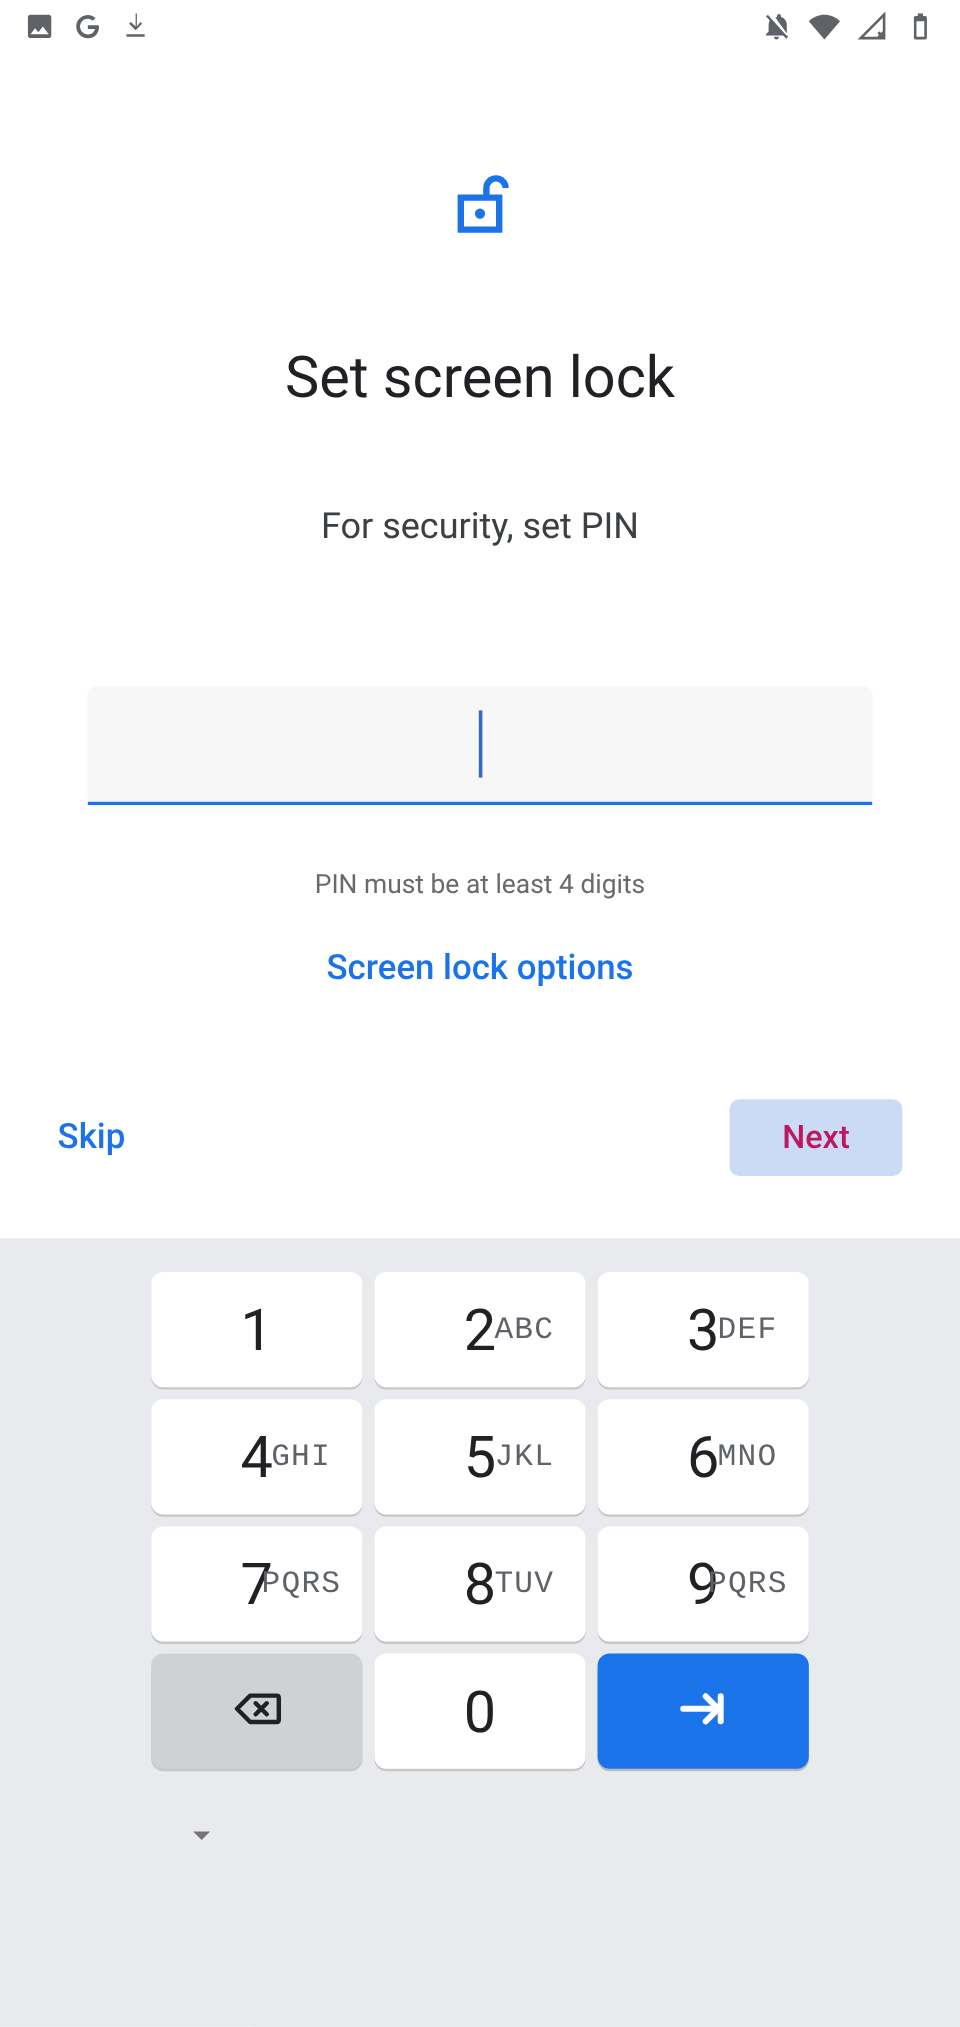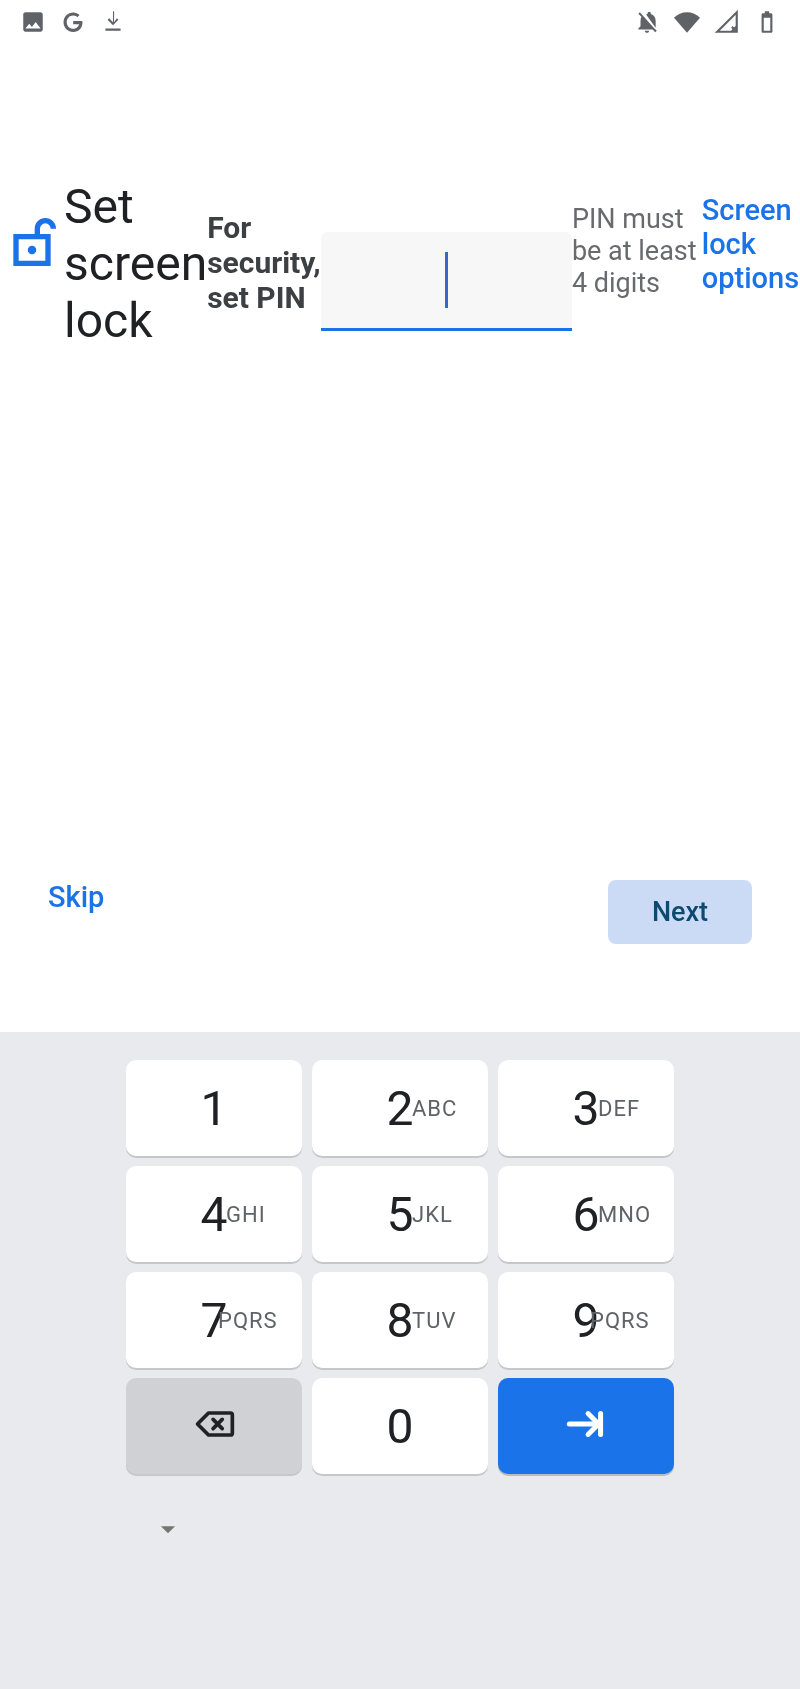--- a/index.html
+++ b/index.html
@@ -30,34 +30,36 @@
   .status-left svg, .status-right svg {
     width: 26px;
     height: 26px;
     fill: #5f6368;
   }
 
   
   .main {
     padding-top: 90px;
     display: flex;
-    align-items: center;
+    flex-direction: column;
+    align-items: center;
+    gap: 40px;
   }
   .lock-svg { width: 64px; height: 64px; }
   .title {
     margin-top: 40px;
     font-size: 48px;
     font-weight: 400;
     letter-spacing: 0px;
     color: #202124;
   }
   .subtitle {
     margin-top: 38px;
     font-size: 30px;
-    font-weight: 700;
+    font-weight: 400;
     color: #3c4043;
   }
 
   .pin-box {
     margin-top: 76px;
     width: 654px;
     height: 96px;
     background: #f7f7f7;
     border-top-left-radius: 6px;
     border-top-right-radius: 6px;
@@ -68,57 +70,58 @@
     position: relative;
   }
   .caret {
     width: 3px;
     height: 56px;
     background: #346ac2;
   }
 
   .hint {
     margin-top: 14px;
-    font-size: 27px;
+    font-size: 22px;
     color: #696a6e;
   }
   .options-link {
     font-size: 29px;
     color: #1a73e8;
     font-weight: 500;
   }
 
   
   .actions {
     position: absolute;
-    top: 880px;
+    top: 908px;
     left: 0;
     width: 100%;
     height: 80px;
     display: flex;
+    align-items: center;
     justify-content: space-between;
     padding: 0 48px;
     box-sizing: border-box;
   }
   .skip {
     font-size: 29px;
     font-weight: 500;
     color: #1a73e8;
   }
   .next {
     width: 144px;
     height: 64px;
     background: #cbdbf6;
     border-radius: 8px;
     display: flex;
     align-items: center;
     justify-content: center;
     font-size: 27px;
     font-weight: 500;
-    color: #0c4a6e;
+    color: #be185d;
   }
 
   
   .keypad-area {
     position: absolute;
     top: 1032px;
     left: 0;
     width: 800px;
     height: 657px;
     background: #e8eaed;
@@ -145,24 +148,25 @@
     user-select: none;
   }
   .key .digit {
     font-size: 48px;
     font-weight: 400;
     color: #202124;
   }
   .key .letters {
     position: absolute;
     left: 100px;
-    font-size: 22px;
+    font-size: 26px;
     font-weight: 400;
     color: #5f6368;
     letter-spacing: 1px;
+    font-family: Liberation Mono, monospace;
   }
   .key.letters-wide .letters { left: 92px; }
 
   .key-back {
     background: #cfd1d4;
     box-shadow: 0 2px 0 rgba(0,0,0,0.15);
   }
   .key-back svg { width: 44px; height: 44px; }
 
   .key-enter {

